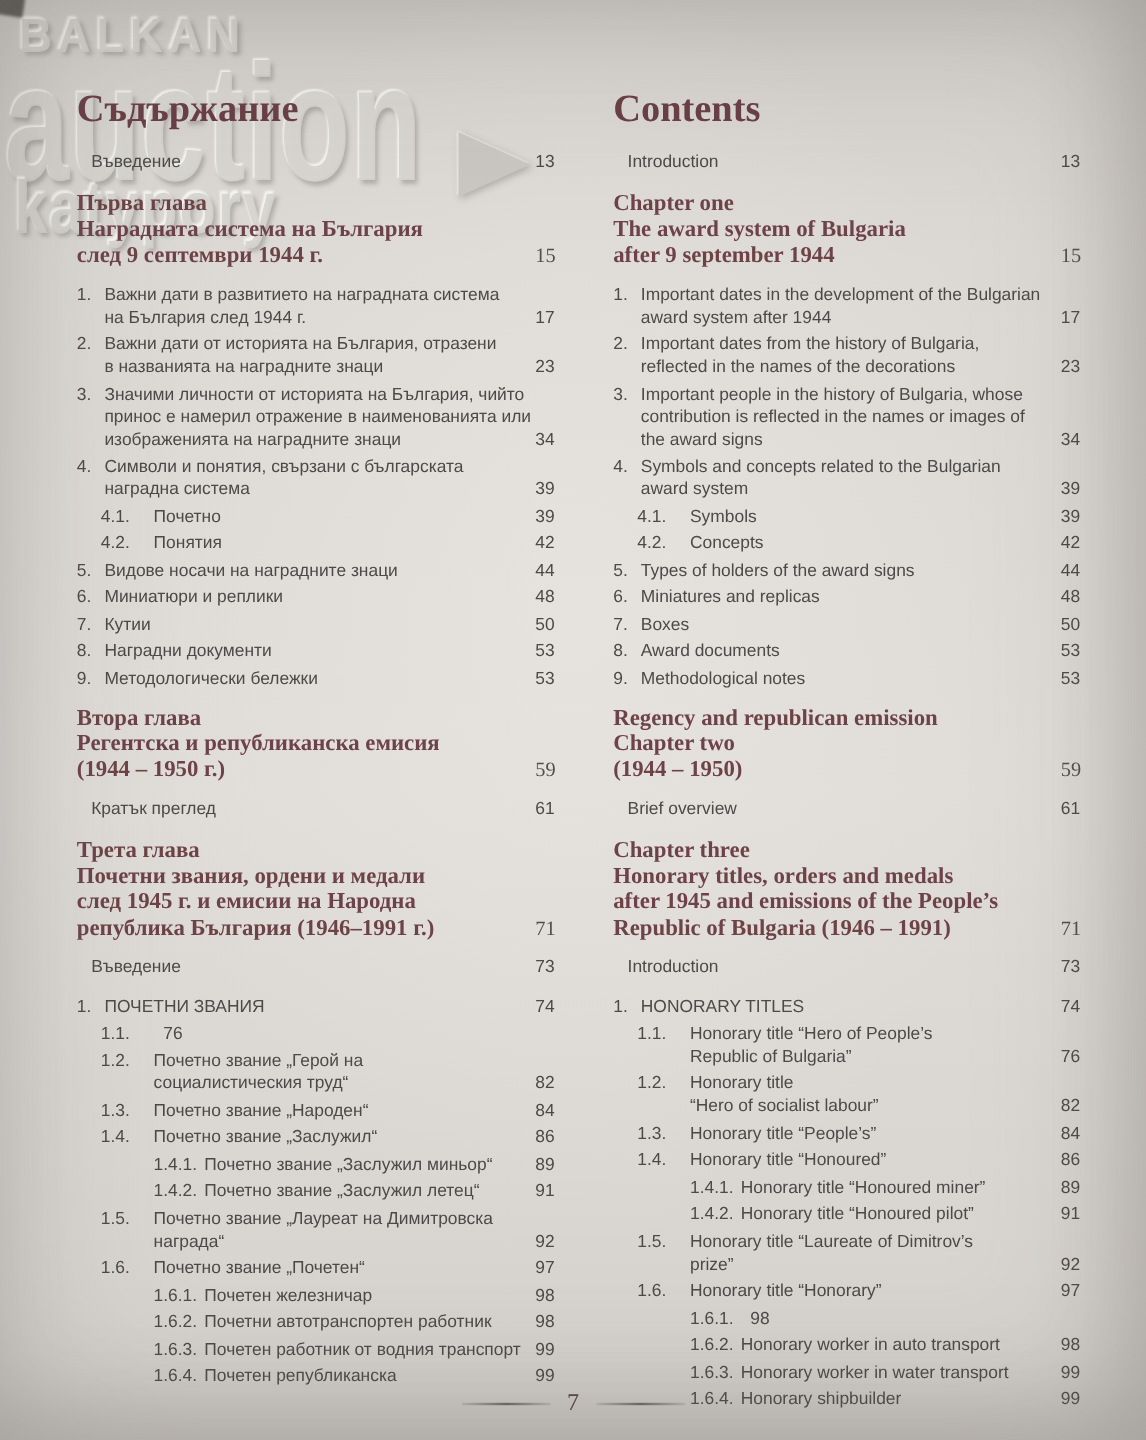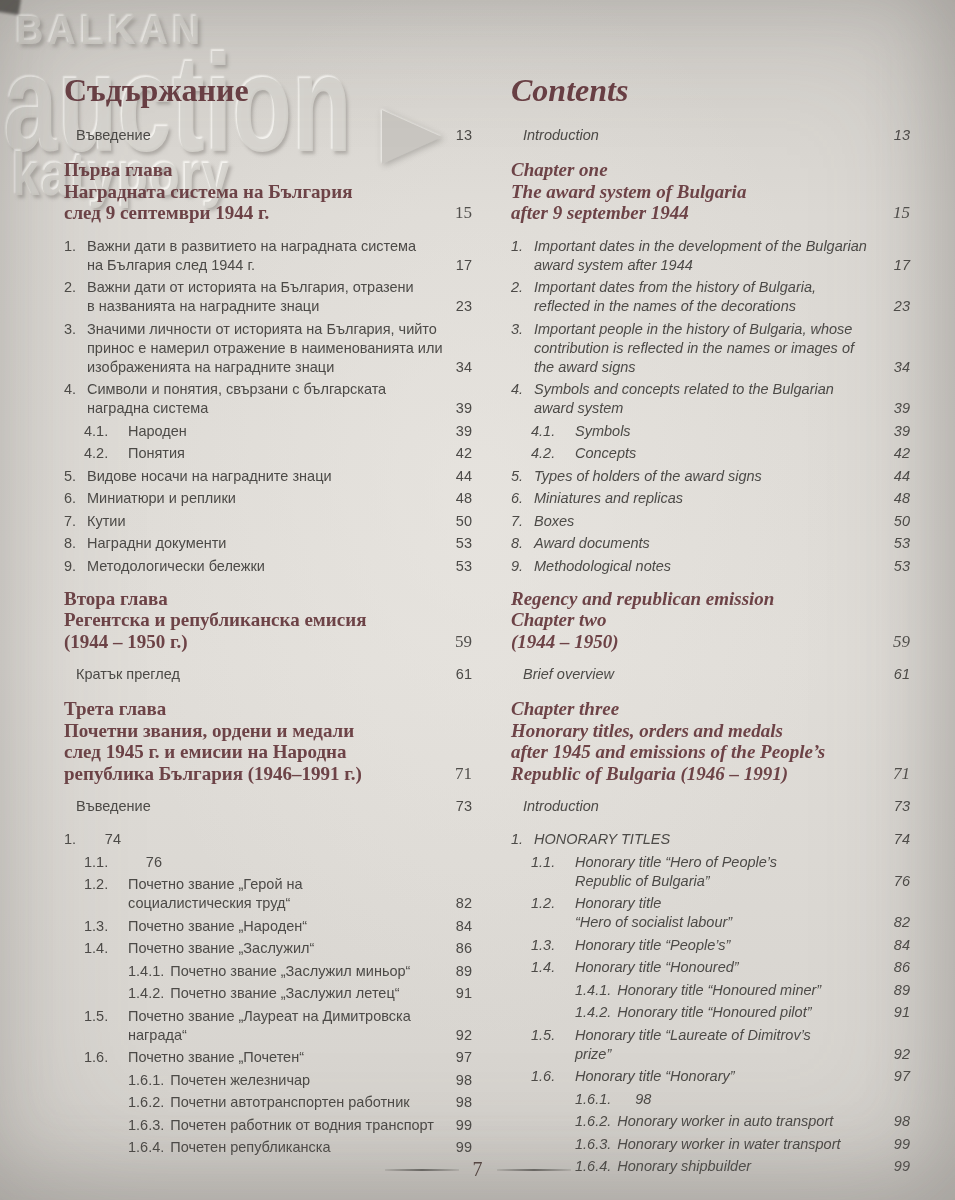--- a/index.html
+++ b/index.html
@@ -22,28 +22,28 @@
   .wm-balkan{left:16px;top:8px;font-size:40px;letter-spacing:5px;transform:scale(.95,1);}
   .wm-auction{left:4px;top:24px;font-size:138px;letter-spacing:1px;transform:scale(.70,1);}
   .wm-katypory{left:12px;top:138px;font-size:62px;letter-spacing:2px;transform:scale(.80,1);}
   .wm-arrow{position:absolute;left:382px;top:110px;width:0;height:0;z-index:0;
     border-left:60px solid #c9c6c1;border-top:27px solid transparent;border-bottom:27px solid transparent;
     filter:drop-shadow(-1px -1px 1px rgba(252,251,248,.8)) drop-shadow(2px 2px 3px rgba(118,115,110,.45));}
 
   
   .col{position:absolute;top:72px;z-index:1;}
   .col-left{left:64px;width:408px;}
-  .col-right{left:511px;width:399px;font-style:italic;}
+  .col-right{left:511px;width:399px;}
   .toc-title{font-family:"Liberation Serif","DejaVu Serif",serif;font-size:32px;font-weight:bold;
     color:#693f44;margin:0 0 17px 0;}
 
   .entry{display:flex;align-items:flex-end;color:#4c4a47;font-size:14.5px;line-height:19px;margin:0 0 3.5px 0;}
   .entry .txt{flex:1;min-width:0;}
   .entry .line{white-space:nowrap;}
-  .entry .pg{margin-left:8px;min-width:26px;text-align:right;color:#4c4a47;}
+  .entry .pg{margin-left:8px;min-width:26px;color:#4c4a47;}
   .entry .num{flex:none;align-self:flex-start;}
 
   .plain{margin:2px 0 14px 12px;}
   .chapter{font-family:"Liberation Serif","DejaVu Serif",serif;font-size:19px;line-height:21.5px;
     color:#6d4347;font-weight:bold;margin:12px 0 13px 0;gap:20px;}
   .chapter .pg{font-size:17px;color:#514f4c;font-weight:normal;font-family:"Liberation Serif","DejaVu Serif",serif;}
 
   .item.lvl1 .num{width:23px;}
   .item.lvl2{margin-left:20px;}
   .item.lvl2 .num{width:44px;}
@@ -108,21 +108,21 @@
         <span class="num">4.</span>
         <div class="txt">
           <div class="line">Символи и понятия, свързани с българската</div>
           <div class="line">наградна система</div>
         </div>
         <span class="pg">39</span>
       </div>
       <div class="entry item lvl2">
         <span class="num">4.1.</span>
         <div class="txt">
-          <div class="line">Народен</div>
+          <div class="line">Почетно</div>
         </div>
         <span class="pg">39</span>
       </div>
       <div class="entry item lvl2">
         <span class="num">4.2.</span>
         <div class="txt">
           <div class="line">Понятия</div>
         </div>
         <span class="pg">42</span>
       </div>
@@ -181,20 +181,23 @@
           <div class="line">република България (1946–1991 г.)</div>
         </div>
         <span class="pg">71</span>
       </div>
       <div class="entry plain">
         <div class="txt">Въведение</div>
         <span class="pg">73</span>
       </div>
       <div class="entry item lvl1">
         <span class="num">1.</span>
+        <div class="txt">
+          <div class="line">ПОЧЕТНИ ЗВАНИЯ</div>
+        </div>
         <span class="pg">74</span>
       </div>
       <div class="entry item lvl2">
         <span class="num">1.1.</span>
         <span class="pg">76</span>
       </div>
       <div class="entry item lvl2">
         <span class="num">1.2.</span>
         <div class="txt">
           <div class="line">Почетно звание „Герой на</div>

